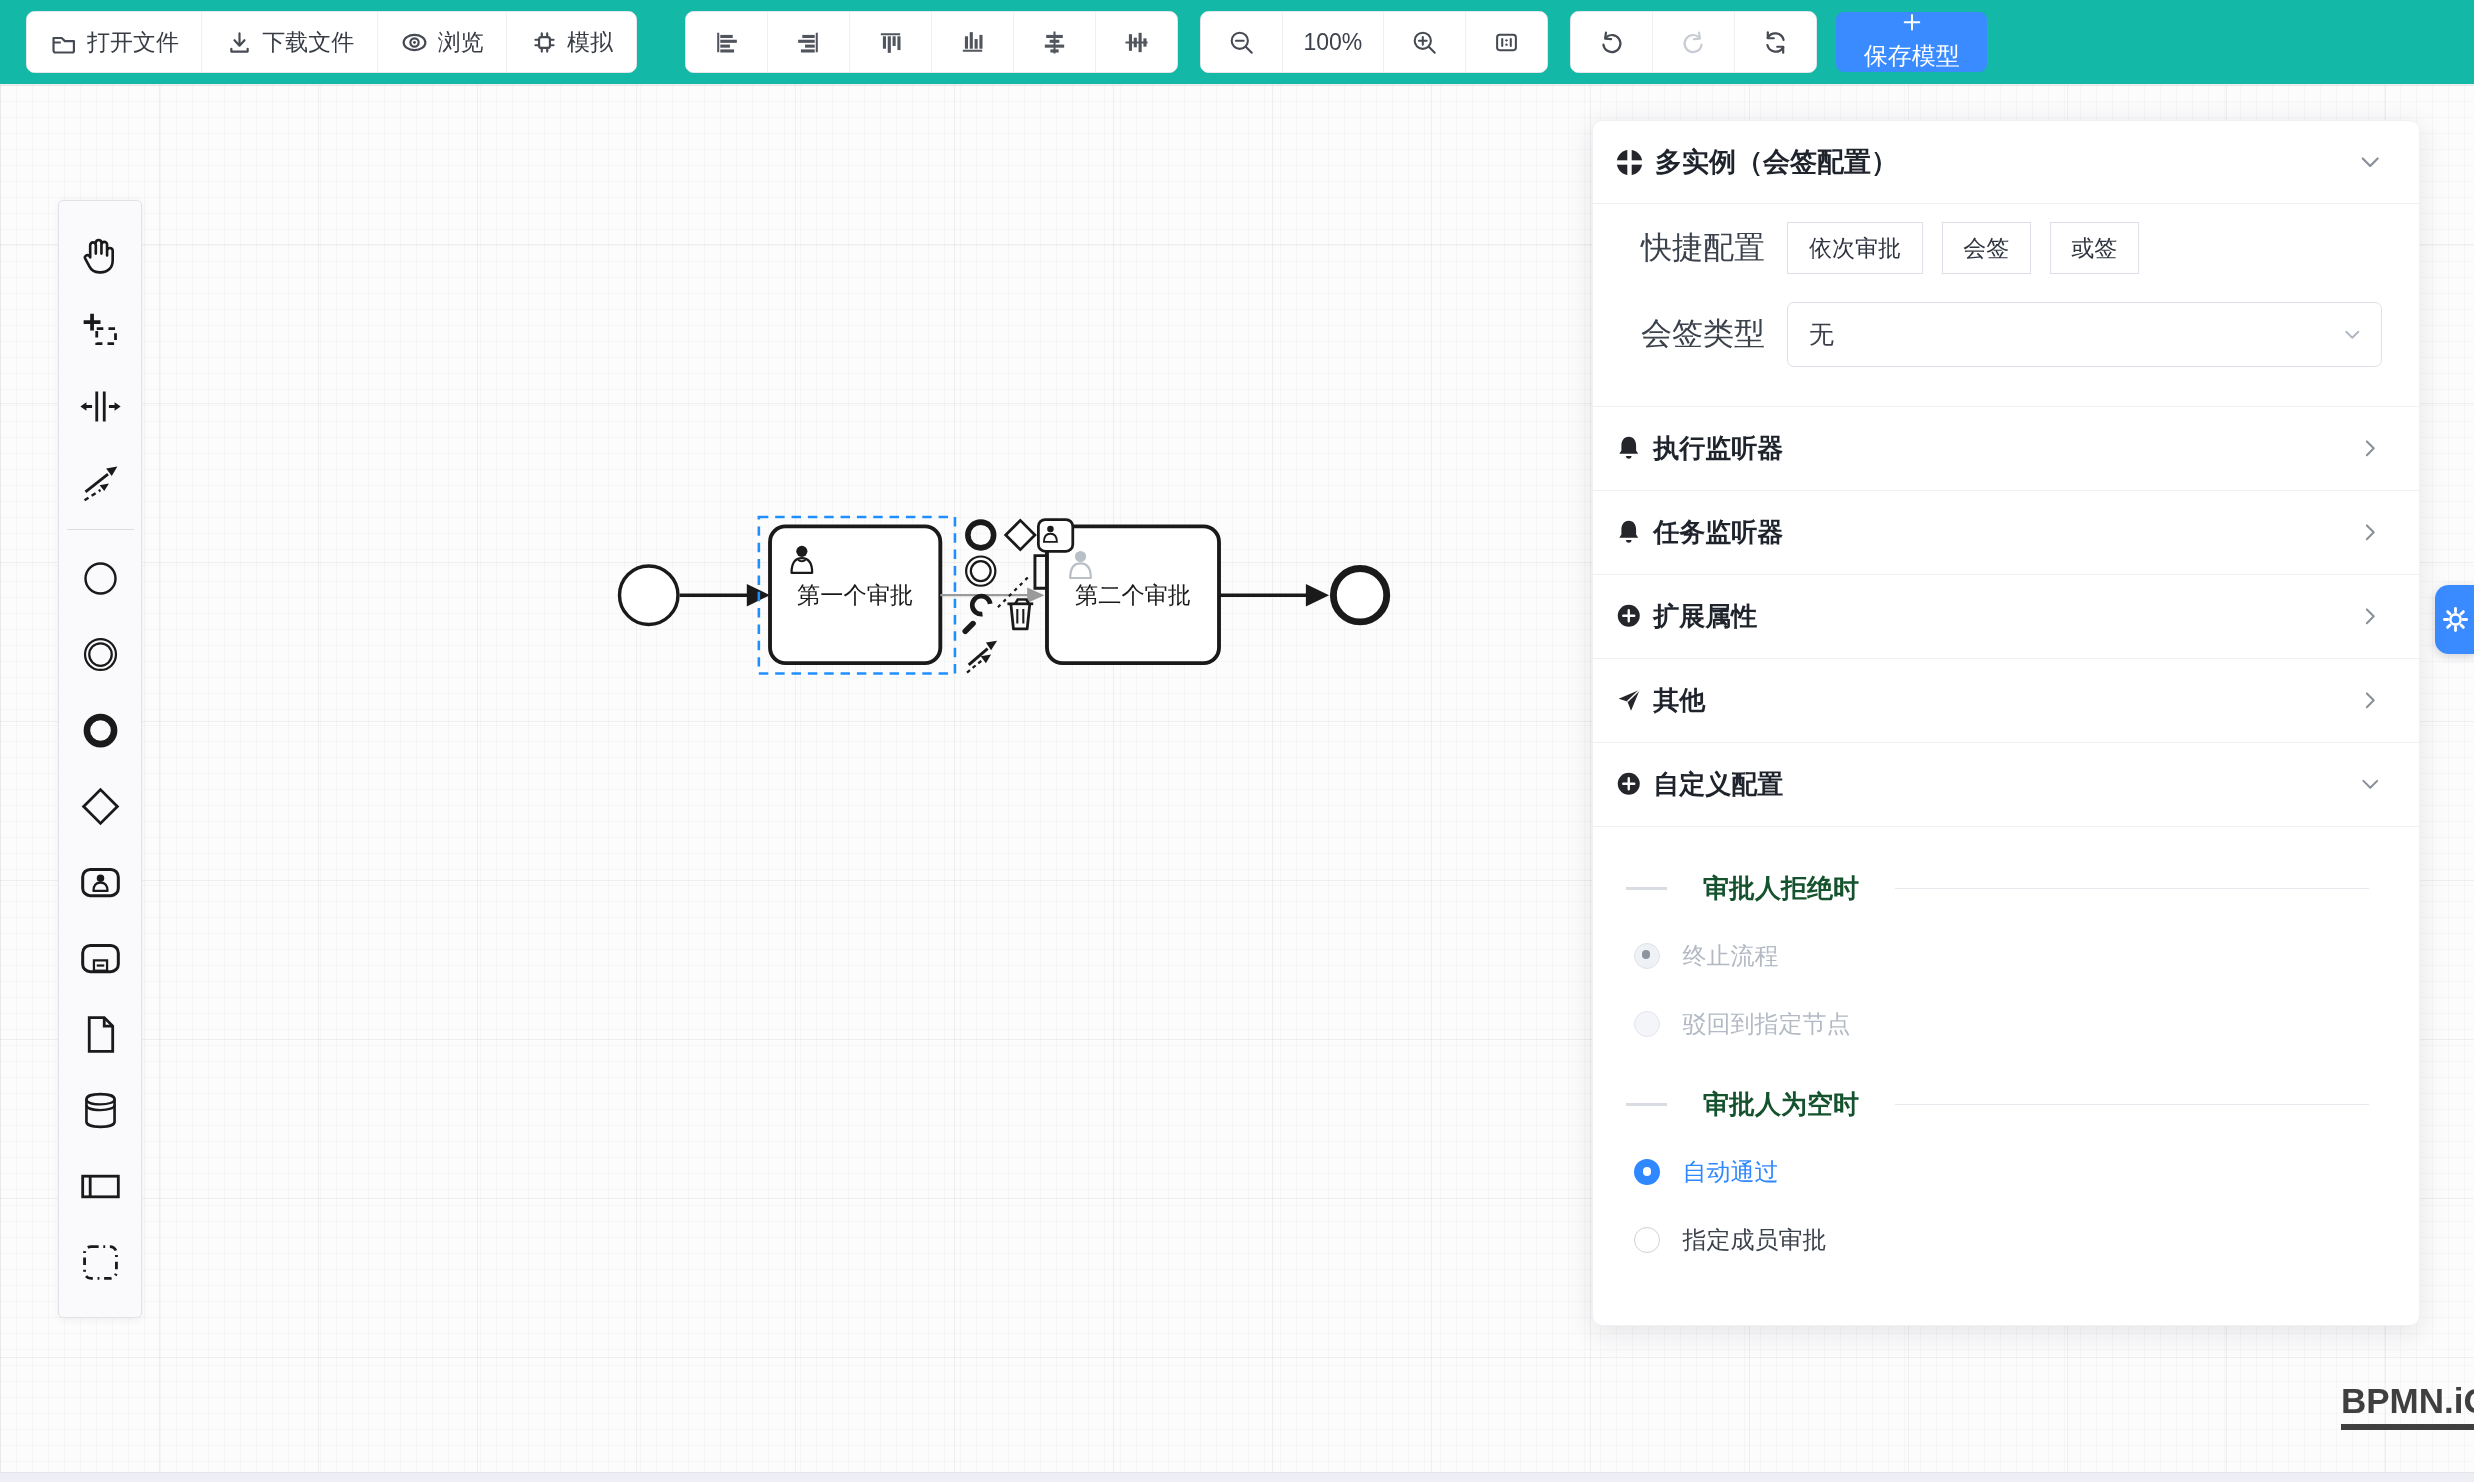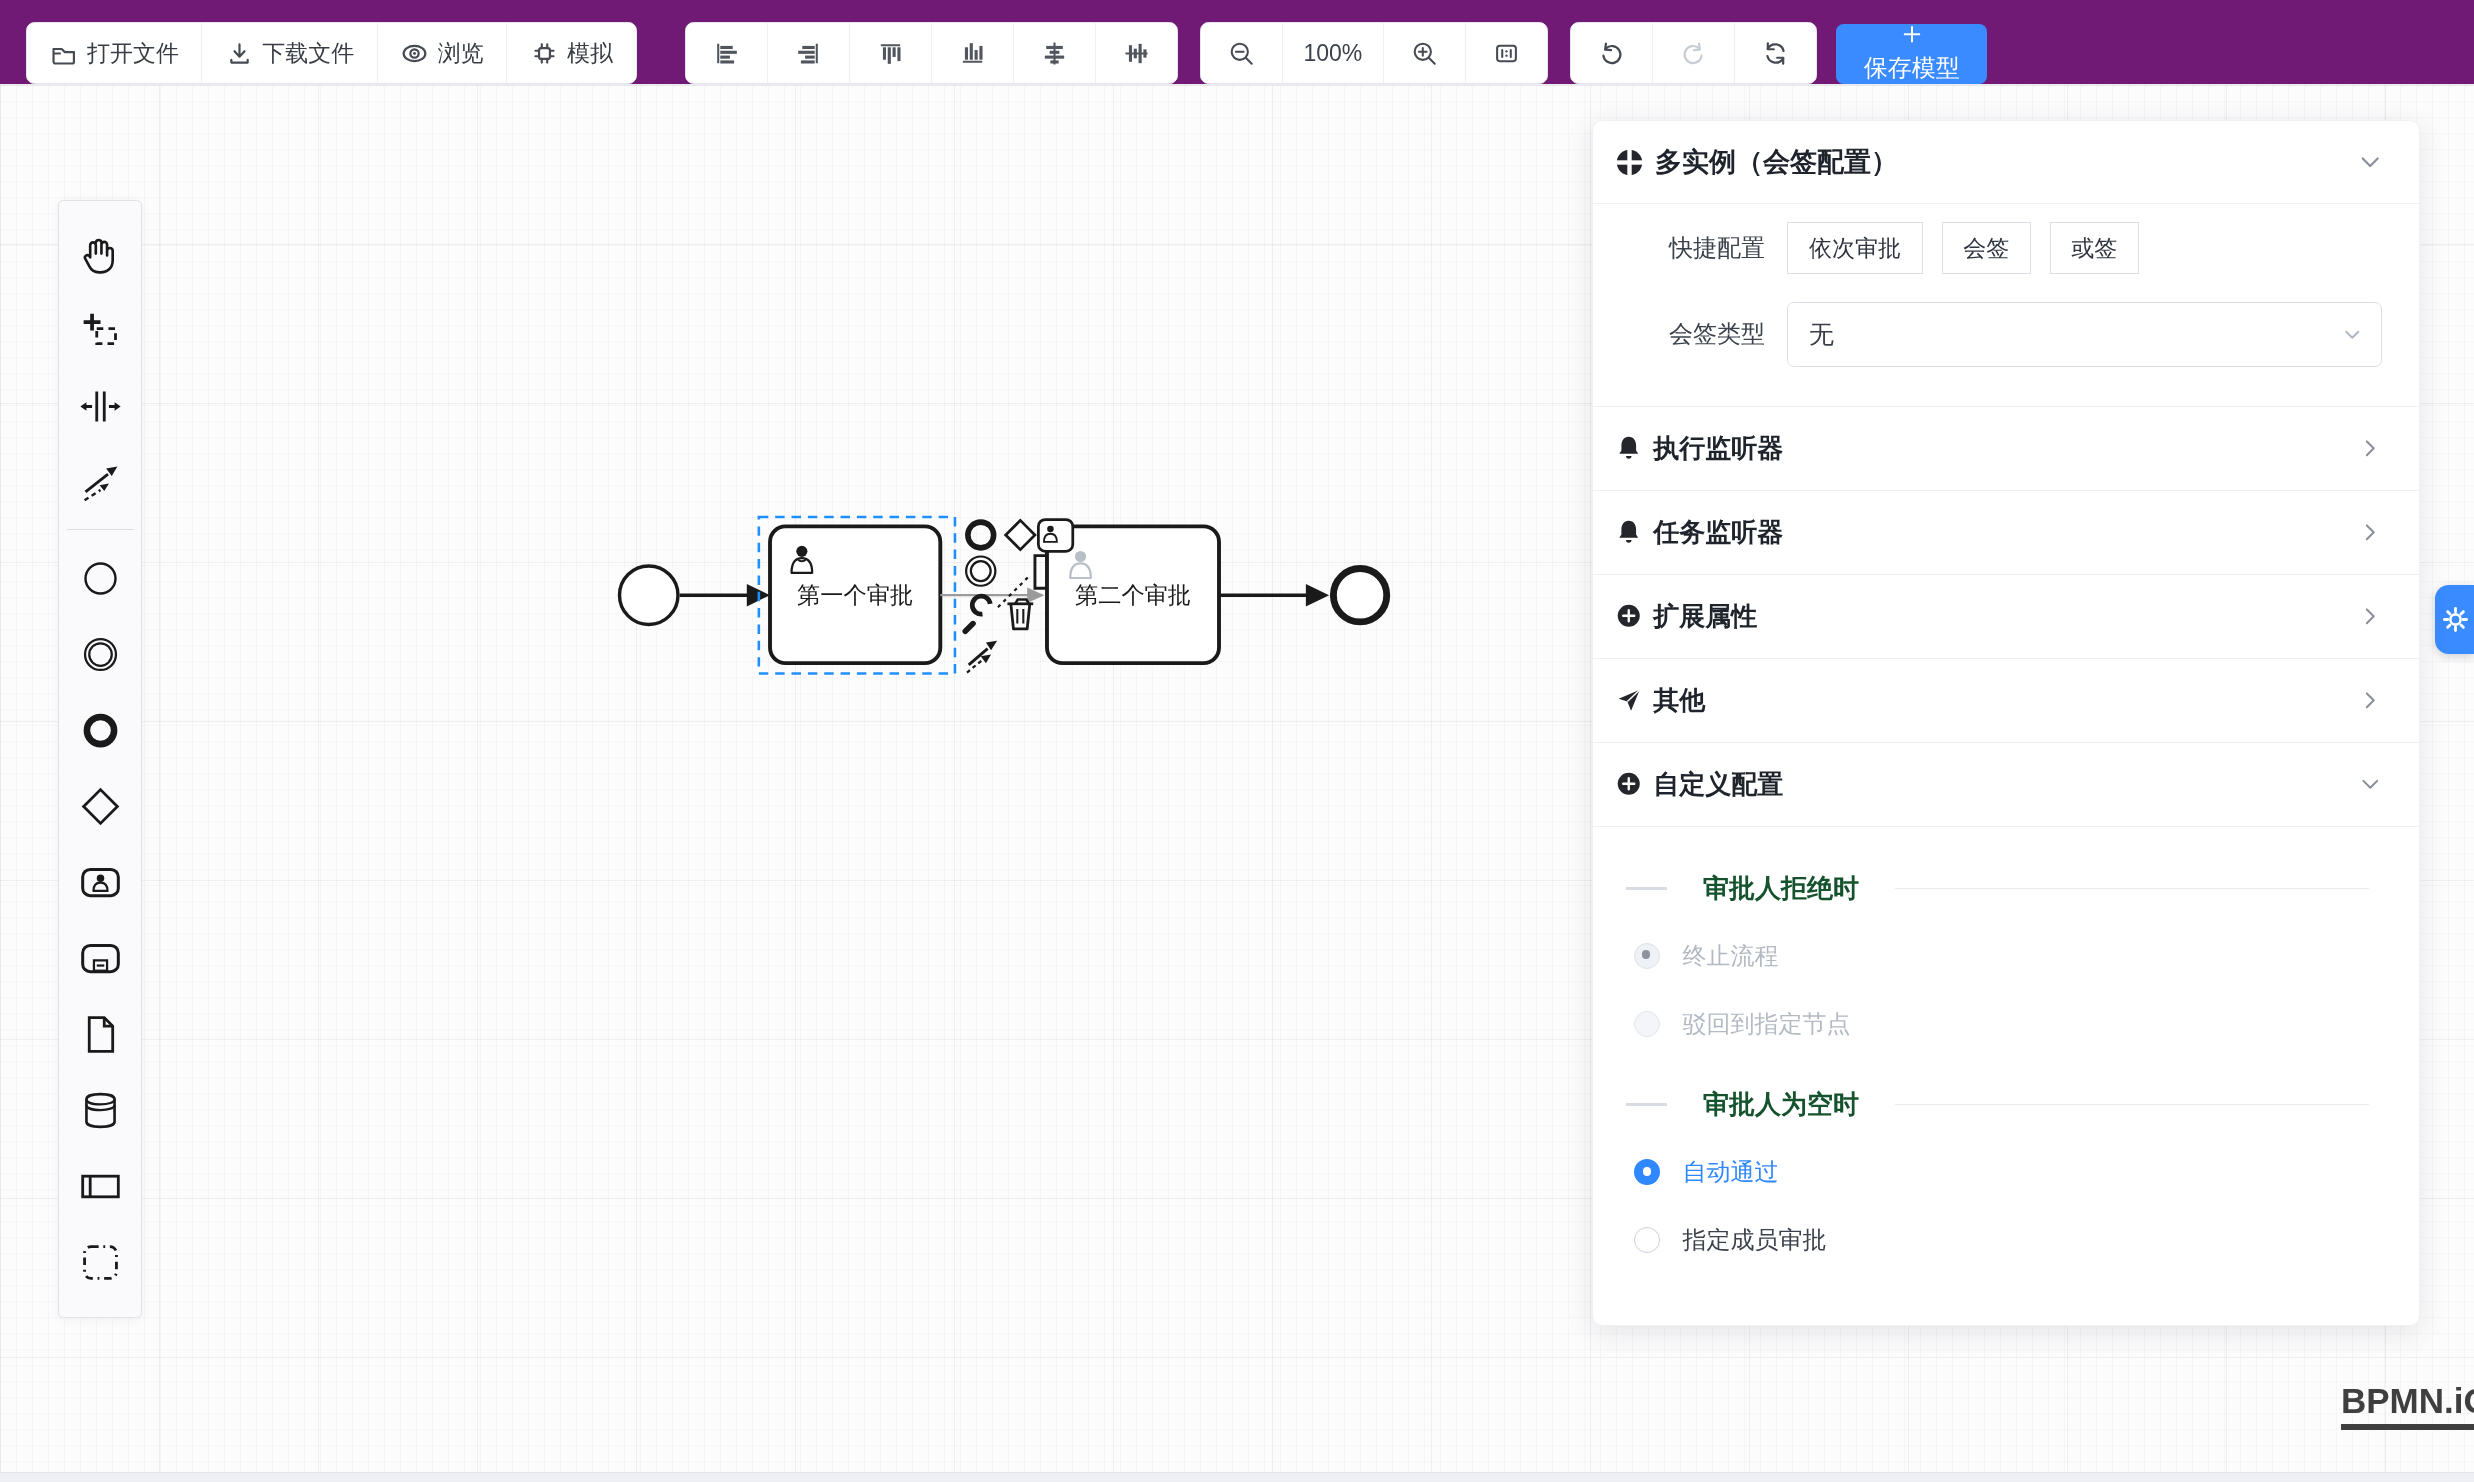--- a/index.html
+++ b/index.html
@@ -16,22 +16,22 @@
     background-image:
       linear-gradient(to right, rgba(0,0,0,0.022) 0.9px, transparent 0.9px),
       linear-gradient(to bottom, rgba(0,0,0,0.022) 0.9px, transparent 0.9px),
       linear-gradient(to right, rgba(0,0,0,0.05) 0.9px, transparent 0.9px),
       linear-gradient(to bottom, rgba(0,0,0,0.05) 0.9px, transparent 0.9px);
     background-size:16px 16px,16px 16px,159px 159px,159px 159px;
   }
   .bottom-bar{position:absolute;left:0;right:0;bottom:0;height:8.6px;background:#edeff4;border-top:0.9px solid #e1e4ea;}
   
   .toolbar{
-    position:absolute;left:0;top:0;right:0;height:84px;background:#701a75;
-    border-bottom:0.9px solid #ebedf0;display:flex;align-items:flex-end;z-index:10;
+    position:absolute;left:0;top:0;right:0;height:84px;background:#14b8a6;
+    border-bottom:0.9px solid #ebedf0;display:flex;align-items:center;z-index:10;
   }
   .tgroup{display:flex;align-items:stretch;height:60px;border:1.3px solid #e4e6eb;border-radius:8.6px;background:#fff;overflow:hidden;}
   .tbtn{display:flex;align-items:center;justify-content:center;gap:8.6px;padding:0 22.4px;border-right:0.9px solid #eef0f3;background:#fff;font-size:23px;color:#383d45;cursor:pointer;white-space:nowrap;}
   .tbtn:last-child{border-right:none;}
   .tbtn.icon-only{width:81px;padding:0;}
   .tbtn.zoomlevel{width:100px;padding:0;font-size:23px;color:#3c414a;}
   .save-btn{display:flex;align-items:center;gap:7.7px;height:60px;padding:0 27.5px;margin-left:19px;border-radius:7.7px;background:#3a8bff;color:#fff;font-size:24px;cursor:pointer;border:none;flex-direction:column;}
   .ticon{width:29px;height:29px;flex:0 0 auto;}
   
   .palette{
@@ -46,21 +46,21 @@
   .panel{
     position:absolute;left:1592px;top:120px;width:828px;height:1206px;box-sizing:border-box;
     background:#fff;border:0.9px solid #f0f1f4;border-radius:10.3px;z-index:6;
     box-shadow:0 6.9px 29px rgba(26,31,40,0.10);overflow:hidden;
   }
   .panel-header{height:83px;display:flex;align-items:center;padding:0 38px 0 20.6px;border-bottom:0.9px solid #eef0f2;box-sizing:border-box;}
   .panel-title{font-size:27px;font-weight:600;color:#1f232b;margin-left:10.3px;flex:1;}
   .form-row{display:flex;align-items:center;padding-left:34px;}
   .form-row.quick{margin-top:18px;height:52px;}
   .form-row.type{margin-top:27.5px;height:65px;}
-  .form-label{width:138px;text-align:right;font-size:24px;color:#3c424c;margin-right:22.4px;flex:0 0 auto;}
+  .form-label{width:138px;text-align:right;font-size:31px;color:#3c424c;margin-right:22.4px;flex:0 0 auto;}
   .chip-btn{height:52px;display:flex;align-items:center;padding:0 20.6px;border:1.3px solid #dcdfe5;border-radius:0;background:#fff;font-size:23px;color:#2f3440;margin-right:19px;cursor:pointer;}
   .select{width:595px;height:65px;box-sizing:border-box;border:1.3px solid #dcdfe5;border-radius:6.9px;display:flex;align-items:center;padding:0 19px 0 20.6px;cursor:pointer;background:#fff;}
   .select-value{flex:1;font-size:25px;color:#3a3f47;}
   .sections{margin-top:39px;}
   .section-row{height:83px;display:flex;align-items:center;padding:0 38px 0 22.4px;border-top:0.9px solid #eef0f2;cursor:pointer;}
   .section-row:last-child{border-bottom:0.9px solid #eef0f2;}
   .section-label{flex:1;margin-left:10.3px;font-size:26px;font-weight:600;color:#1f232b;}
   .sub-heading{display:flex;align-items:center;height:34px;margin:45px 50px 0 33px;}
   .sub-heading .dash{width:41px;height:2.6px;background:#d9dde3;flex:0 0 auto;}
   .sub-heading .txt{font-size:26px;font-weight:700;color:#14532d;margin:0 36px;}

